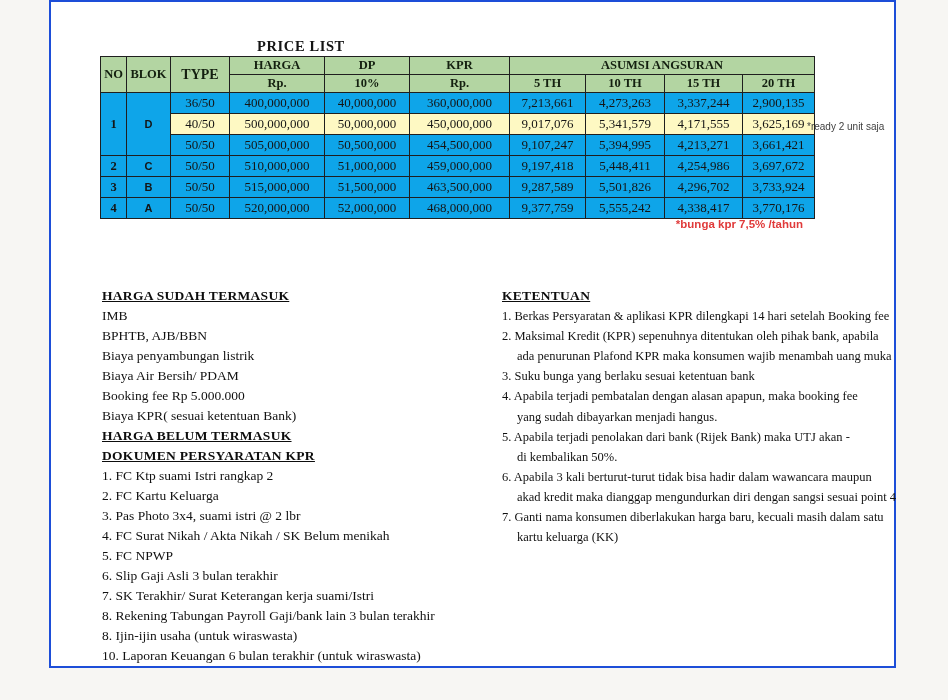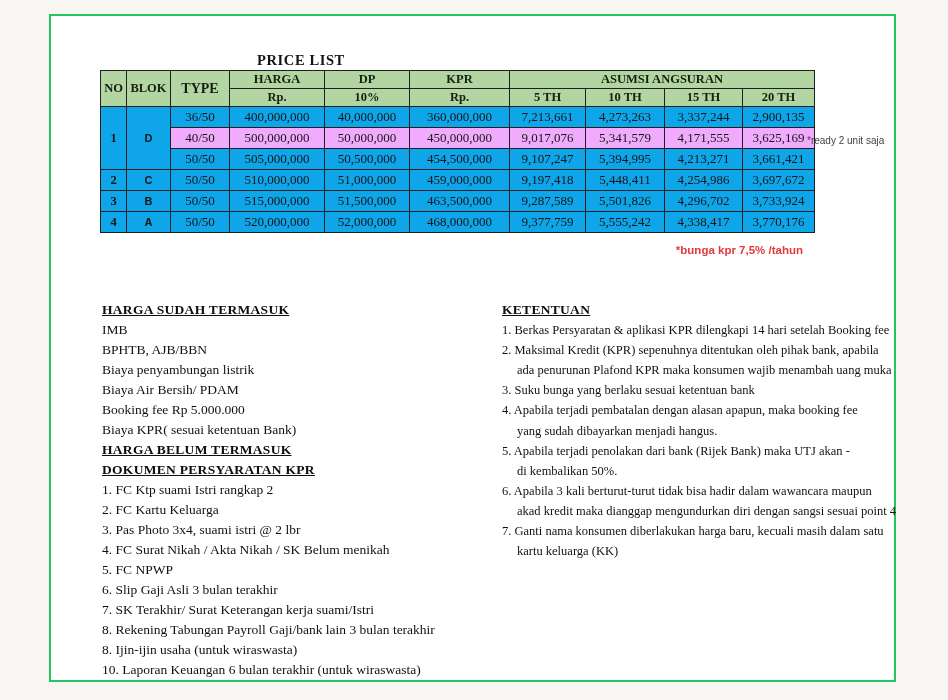--- a/index.html
+++ b/index.html
@@ -4,22 +4,22 @@
 <style>
   html,body{margin:0;padding:0;}
   body{
     width:948px;height:700px;position:relative;
     background:#f7f6f3;
     font-family:"Liberation Serif", serif;
     color:#111;
     overflow:hidden;
   }
   .page{
-    position:absolute;left:49px;top:14px;width:843px;height:664px;
-    background:#ffffff;border:2px solid #22c55e;
+    position:absolute;left:49px;top:0;width:843px;height:664px;
+    background:#ffffff;border:2px solid #1d4ed8;
   }
   .title{
     position:absolute;left:150px;top:36px;width:200px;text-align:center;
     font-weight:bold;font-size:14.5px;letter-spacing:.6px;color:#141414;
   }
   table.price{
     position:absolute;left:49px;top:54px;width:704px;
     border-collapse:collapse;table-layout:fixed;
   }
   table.price th, table.price td{
@@ -30,30 +30,30 @@
     background:#b3d5a2;font-weight:bold;font-size:12.5px;height:17px;color:#142010;
   }
   table.price thead th.type-h{font-size:14px;}
   table.price tbody td{
     font-size:13px;height:20px;background:#0ea5e9;color:#151515;
   }
   table.price tbody td.no-cell{font-size:12.5px;font-weight:bold;}
   table.price tbody td.blok-cell{
     font-family:"Liberation Sans", sans-serif;font-size:11px;font-weight:bold;
   }
-  table.price tbody tr.pink td{background:#f0abfc;}
+  table.price tbody tr.pink td{background:#fef9c3;}
   .ready-note{
     position:absolute;left:756px;top:119px;
     font-family:"Liberation Sans", sans-serif;font-size:10px;color:#3f3f3f;
     white-space:nowrap;
   }
   .rate-note{
     position:absolute;left:540px;top:216px;width:212px;text-align:right;
     font-family:"Liberation Sans", sans-serif;font-size:11.5px;font-weight:600;
-    color:#e03a3a;white-space:nowrap;margin-top:12px;
+    color:#e03a3a;white-space:nowrap;
   }
   .leftcol{
     position:absolute;left:51px;top:284px;width:366px;
     font-size:13.5px;line-height:20px;
   }
   .rightcol{
     position:absolute;left:451px;top:284px;width:400px;
     font-size:12.5px;line-height:20.1px;
   }
   .line{white-space:nowrap;}

